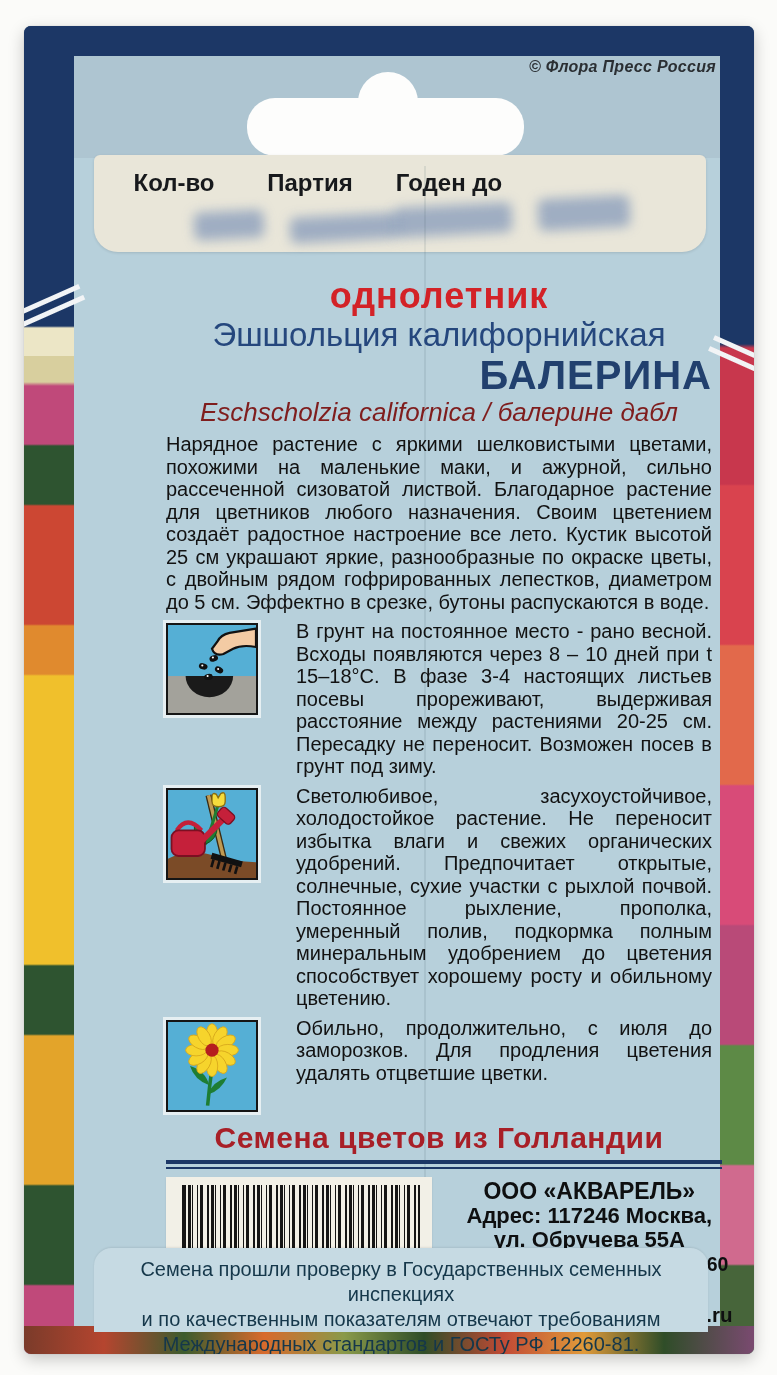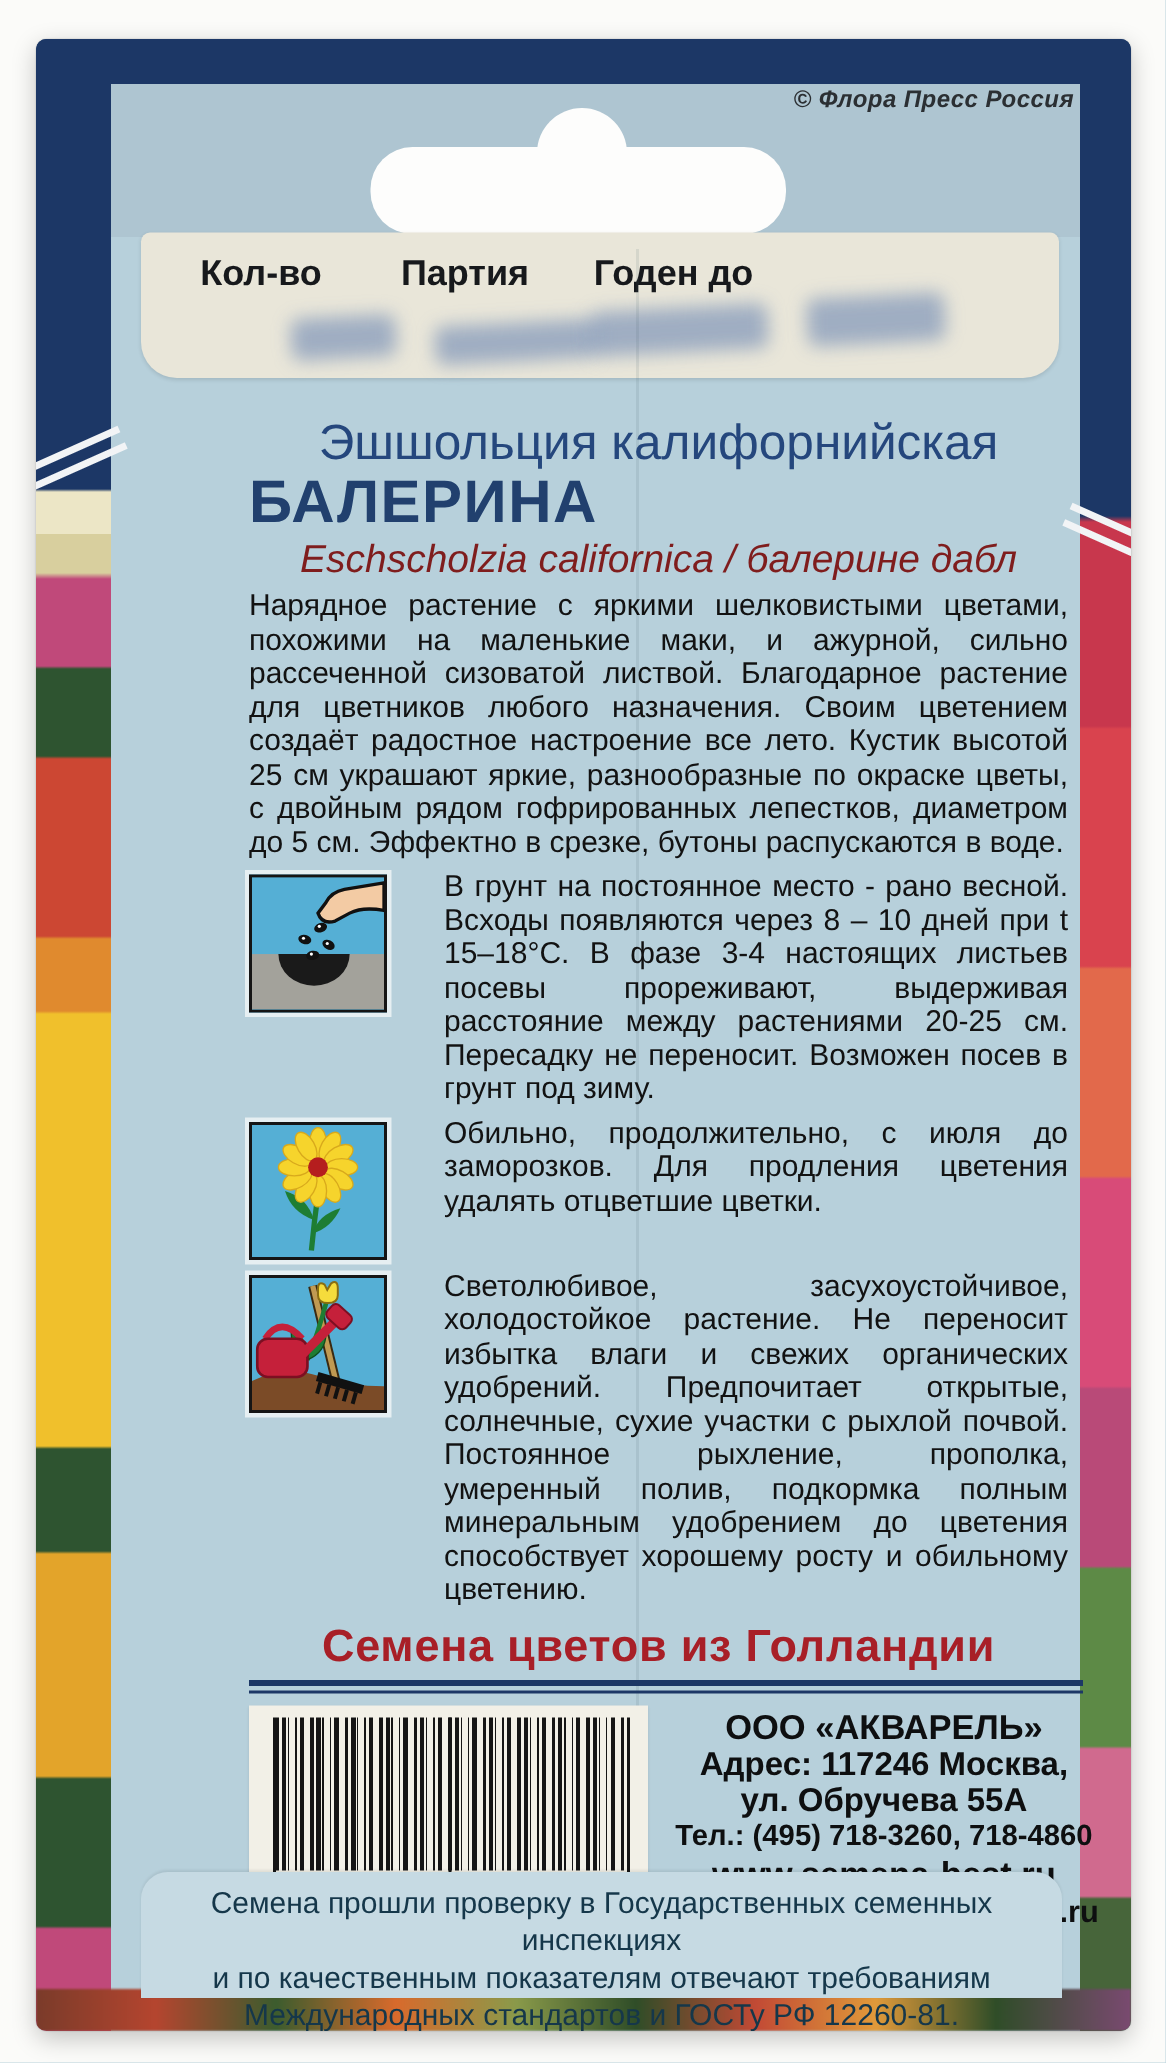--- a/index.html
+++ b/index.html
@@ -60,21 +60,21 @@
     font-size:24px;font-weight:bold;color:#17191c;white-space:nowrap;
   }
   .stamp{
     position:absolute;background:rgba(86,118,172,.5);
     filter:blur(6px);transform:rotate(-3deg);border-radius:6px;
   }
   
   .content{position:absolute;left:142px;top:250px;width:546px;z-index:4;color:#121212;}
   .h-category{font-size:36px;line-height:40px;font-weight:bold;color:#d32227;text-align:center;letter-spacing:1px;}
   .h-species{font-size:33px;line-height:38px;font-weight:500;color:#25477d;text-align:center;}
-  .h-variety{font-size:40px;line-height:42px;font-weight:bold;color:#21406e;text-align:left;letter-spacing:1px;}
+  .h-variety{font-size:40px;line-height:42px;font-weight:bold;color:#21406e;text-align:right;letter-spacing:1px;}
   .h-latin{font-size:26px;line-height:32px;font-style:italic;text-align:center;color:#7f1d1d;}
   .descr{margin-top:5px;font-size:20px;line-height:22.5px;text-align:justify;}
   .care{display:flex;margin-top:7px;gap:24px;}
   .care .icon-frame{
     flex:0 0 92px;width:92px;height:92px;border:2px solid #151515;box-sizing:border-box;
     background:#55afd5;box-shadow:0 0 0 3px rgba(255,255,255,.65);margin-top:3px;
   }
   .care .icon-frame svg{display:block;width:100%;height:100%;}
   .care .care-text{flex:1;margin-left:14px;font-size:20px;line-height:22.5px;text-align:justify;}
   .origin{margin-top:9px;font-size:30px;line-height:34px;font-weight:bold;color:#a81f27;text-align:center;letter-spacing:.5px;}
@@ -149,20 +149,21 @@
     <span class="info-label" style="left:355px">Годен до</span>
     <div class="stamp" style="left:100px;top:56px;width:70px;height:28px"></div>
     <div class="stamp" style="left:196px;top:60px;width:108px;height:26px"></div>
     <div class="stamp" style="left:300px;top:50px;width:118px;height:30px"></div>
     <div class="stamp" style="left:444px;top:42px;width:92px;height:32px"></div>
   </div>
 
   <div class="crease"></div>
 
   <div class="content">
+    <div class="h-category">однолетник</div>
     <div class="h-species">Эшшольция  калифорнийская</div>
     <div class="h-variety">БАЛЕРИНА</div>
     <div class="h-latin">Eschscholzia   californica / балерине дабл</div>
     <div class="descr">Нарядное растение с яркими шелковистыми цветами, похожими на маленькие маки, и ажурной, сильно рассеченной сизоватой листвой. Благодарное растение для цветников любого назначения. Своим цветением создаёт радостное настроение все лето. Кустик высотой 25 см украшают яркие, разнообразные по окраске цветы, с двойным рядом гофрированных лепестков, диаметром до 5 см. Эффектно в срезке, бутоны распускаются в воде.</div>
 
     <div class="care">
       <div class="icon-frame">
         <svg viewBox="0 0 100 100">
           <rect width="100" height="100" fill="#55afd5"></rect>
           <rect y="58" width="100" height="42" fill="#a3a29b"></rect>
@@ -172,47 +173,20 @@
           <ellipse cx="40" cy="47" rx="5" ry="3.5" fill="#111" transform="rotate(15 40 47)"></ellipse>
           <ellipse cx="58" cy="51" rx="5" ry="3.5" fill="#111" transform="rotate(30 58 51)"></ellipse>
           <ellipse cx="46" cy="59" rx="5" ry="3.5" fill="#111" transform="rotate(-10 46 59)"></ellipse>
           <circle cx="51" cy="37" r="1.2" fill="#fff"></circle>
             <circle cx="39" cy="46" r="1.2" fill="#fff"></circle>
           <circle cx="57" cy="50" r="1.2" fill="#fff"></circle>
             <circle cx="45" cy="58" r="1.2" fill="#fff"></circle>
         </svg>
       </div>
       <div class="care-text">В грунт на постоянное место - рано весной. Всходы появляются через 8 – 10 дней при  t 15–18°С. В фазе 3-4 настоящих листьев посевы прореживают, выдерживая расстояние между растениями 20-25 см. Пересадку не переносит. Возможен посев в грунт под зиму.</div>
-    </div>
-
-    <div class="care">
-      <div class="icon-frame">
-        <svg viewBox="0 0 100 100">
-          <rect width="100" height="100" fill="#55afd5"></rect>
-          <path d="M50 52 Q47 74 45 95" stroke="#1e7d33" stroke-width="4" fill="none"></path>
-          <path d="M47 72 Q30 66 25 50 Q42 55 47 72 Z" fill="#1e7d33"></path>
-          <path d="M46 82 Q60 78 67 63 Q50 68 46 82 Z" fill="#1e7d33"></path>
-          <g>
-            <ellipse cx="50" cy="14" rx="6.5" ry="12" fill="#f6d42c" stroke="#d8a91c"></ellipse>
-            <ellipse cx="50" cy="14" rx="6.5" ry="12" fill="#f6d42c" stroke="#d8a91c" transform="rotate(30 50 32)"></ellipse>
-            <ellipse cx="50" cy="14" rx="6.5" ry="12" fill="#f6d42c" stroke="#d8a91c" transform="rotate(60 50 32)"></ellipse>
-            <ellipse cx="50" cy="14" rx="6.5" ry="12" fill="#f6d42c" stroke="#d8a91c" transform="rotate(90 50 32)"></ellipse>
-            <ellipse cx="50" cy="14" rx="6.5" ry="12" fill="#f6d42c" stroke="#d8a91c" transform="rotate(120 50 32)"></ellipse>
-            <ellipse cx="50" cy="14" rx="6.5" ry="12" fill="#f6d42c" stroke="#d8a91c" transform="rotate(150 50 32)"></ellipse>
-            <ellipse cx="50" cy="14" rx="6.5" ry="12" fill="#f6d42c" stroke="#d8a91c" transform="rotate(180 50 32)"></ellipse>
-            <ellipse cx="50" cy="14" rx="6.5" ry="12" fill="#f6d42c" stroke="#d8a91c" transform="rotate(210 50 32)"></ellipse>
-            <ellipse cx="50" cy="14" rx="6.5" ry="12" fill="#f6d42c" stroke="#d8a91c" transform="rotate(240 50 32)"></ellipse>
-            <ellipse cx="50" cy="14" rx="6.5" ry="12" fill="#f6d42c" stroke="#d8a91c" transform="rotate(270 50 32)"></ellipse>
-            <ellipse cx="50" cy="14" rx="6.5" ry="12" fill="#f6d42c" stroke="#d8a91c" transform="rotate(300 50 32)"></ellipse>
-            <ellipse cx="50" cy="14" rx="6.5" ry="12" fill="#f6d42c" stroke="#d8a91c" transform="rotate(330 50 32)"></ellipse>
-          </g>
-          <circle cx="50" cy="32" r="7.5" fill="#b51e1e"></circle>
-        </svg>
-      </div>
-      <div class="care-text">Обильно, продолжительно, с июля до заморозков. Для продления цветения удалять отцветшие цветки.</div>
     </div>
 
     <div class="care">
       <div class="icon-frame">
         <svg viewBox="0 0 100 100">
           <rect width="100" height="100" fill="#55afd5"></rect>
           <path d="M0 78 Q25 66 50 74 Q75 82 100 82 L100 100 L0 100 Z" fill="#7b4b27"></path>
           <line x1="46" y1="6" x2="64" y2="80" stroke="#3a2a12" stroke-width="7"></line>
           <line x1="46" y1="6" x2="64" y2="80" stroke="#c09a52" stroke-width="4"></line>
           <g transform="rotate(16 66 82)">
@@ -231,20 +205,47 @@
           <rect x="4" y="46" width="38" height="29" rx="8" fill="#c5203a" stroke="#7c0f22" stroke-width="2"></rect>
           <path d="M38 58 L62 34" stroke="#c5203a" stroke-width="7"></path>
           <g transform="rotate(42 66 30)">
             <rect x="56" y="23" width="19" height="13" rx="4" fill="#c5203a" stroke="#7c0f22" stroke-width="1.5"></rect>
           </g>
         </svg>
       </div>
       <div class="care-text">Светолюбивое, засухоустойчивое, холодостойкое растение. Не переносит избытка влаги и свежих органических удобрений. Предпочитает открытые, солнечные, сухие участки с рыхлой почвой. Постоянное рыхление, прополка, умеренный полив, подкормка полным минеральным удобрением до цветения способствует хорошему росту и обильному цветению.</div>
     </div>
 
+    <div class="care">
+      <div class="icon-frame">
+        <svg viewBox="0 0 100 100">
+          <rect width="100" height="100" fill="#55afd5"></rect>
+          <path d="M50 52 Q47 74 45 95" stroke="#1e7d33" stroke-width="4" fill="none"></path>
+          <path d="M47 72 Q30 66 25 50 Q42 55 47 72 Z" fill="#1e7d33"></path>
+          <path d="M46 82 Q60 78 67 63 Q50 68 46 82 Z" fill="#1e7d33"></path>
+          <g>
+            <ellipse cx="50" cy="14" rx="6.5" ry="12" fill="#f6d42c" stroke="#d8a91c"></ellipse>
+            <ellipse cx="50" cy="14" rx="6.5" ry="12" fill="#f6d42c" stroke="#d8a91c" transform="rotate(30 50 32)"></ellipse>
+            <ellipse cx="50" cy="14" rx="6.5" ry="12" fill="#f6d42c" stroke="#d8a91c" transform="rotate(60 50 32)"></ellipse>
+            <ellipse cx="50" cy="14" rx="6.5" ry="12" fill="#f6d42c" stroke="#d8a91c" transform="rotate(90 50 32)"></ellipse>
+            <ellipse cx="50" cy="14" rx="6.5" ry="12" fill="#f6d42c" stroke="#d8a91c" transform="rotate(120 50 32)"></ellipse>
+            <ellipse cx="50" cy="14" rx="6.5" ry="12" fill="#f6d42c" stroke="#d8a91c" transform="rotate(150 50 32)"></ellipse>
+            <ellipse cx="50" cy="14" rx="6.5" ry="12" fill="#f6d42c" stroke="#d8a91c" transform="rotate(180 50 32)"></ellipse>
+            <ellipse cx="50" cy="14" rx="6.5" ry="12" fill="#f6d42c" stroke="#d8a91c" transform="rotate(210 50 32)"></ellipse>
+            <ellipse cx="50" cy="14" rx="6.5" ry="12" fill="#f6d42c" stroke="#d8a91c" transform="rotate(240 50 32)"></ellipse>
+            <ellipse cx="50" cy="14" rx="6.5" ry="12" fill="#f6d42c" stroke="#d8a91c" transform="rotate(270 50 32)"></ellipse>
+            <ellipse cx="50" cy="14" rx="6.5" ry="12" fill="#f6d42c" stroke="#d8a91c" transform="rotate(300 50 32)"></ellipse>
+            <ellipse cx="50" cy="14" rx="6.5" ry="12" fill="#f6d42c" stroke="#d8a91c" transform="rotate(330 50 32)"></ellipse>
+          </g>
+          <circle cx="50" cy="32" r="7.5" fill="#b51e1e"></circle>
+        </svg>
+      </div>
+      <div class="care-text">Обильно, продолжительно, с июля до заморозков. Для продления цветения удалять отцветшие цветки.</div>
+    </div>
+
     <div class="origin">Семена цветов из Голландии</div>
 
     <div class="rule">
       <div class="r1"></div>
         <div class="r2"></div>
     </div>
 
     <div class="bottom-row">
       <div class="barcode">
         <div class="bars"></div>

